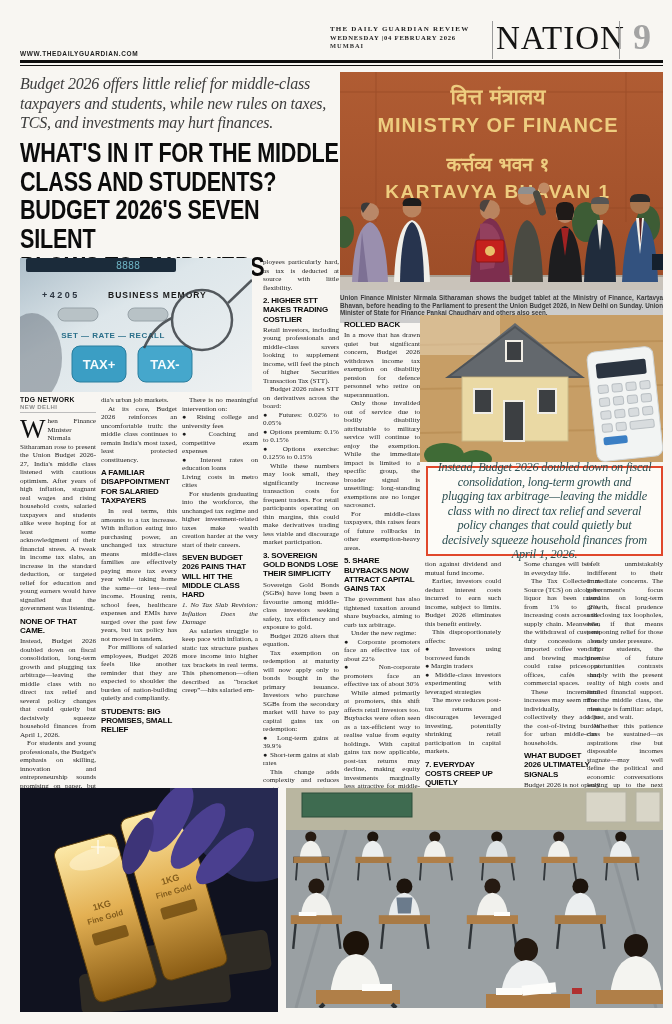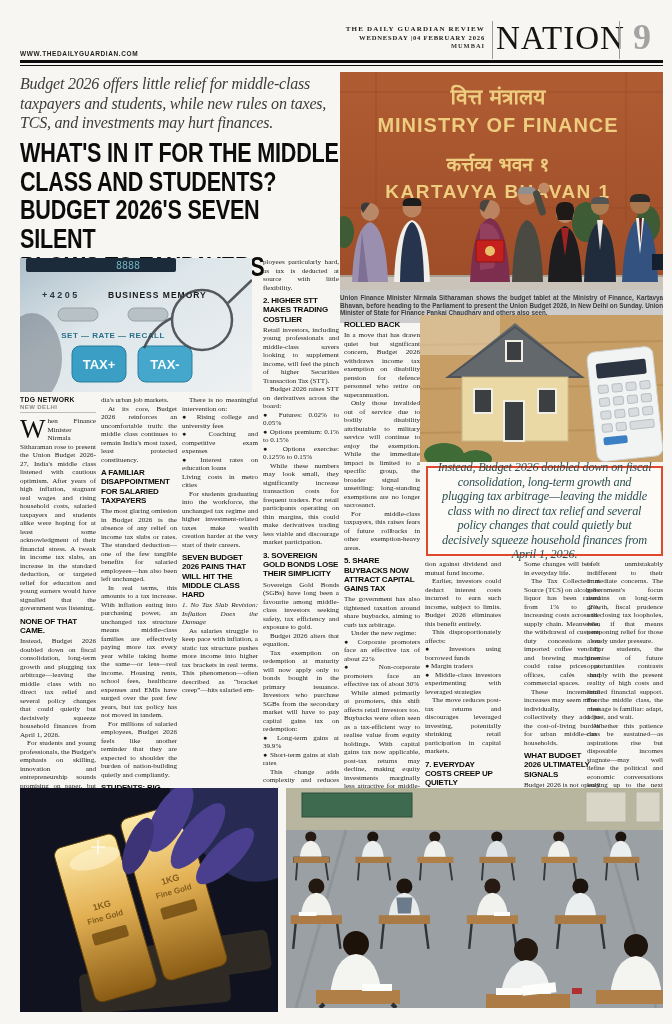--- a/index.html
+++ b/index.html
@@ -1,21 +1,21 @@
 <!DOCTYPE html>
 <html><head>
 <meta charset="utf-8">
 <style>
   html,body{margin:0;padding:0;background:#e9e7e2;}
   .page{position:relative;width:672px;height:1024px;margin:0 auto;background:#f8f6f2;overflow:hidden;
         font-family:"Liberation Serif",serif;color:#191919;}
   .abs{position:absolute;}
   
   .site-url{left:20px;top:50px;font:700 6.5px "Liberation Sans",sans-serif;letter-spacing:.6px;color:#222;}
-  .pub-info{left:330px;top:25px;width:155px;text-align:right;font-family:"Liberation Serif",serif;color:#222;}
+  .pub-info{left:330px;top:25px;width:155px;text-align:left;font-family:"Liberation Serif",serif;color:#222;}
   .pub-info .l1{font-size:7px;font-weight:700;letter-spacing:1.2px;}
   .pub-info .l2{font-size:6.6px;font-weight:700;letter-spacing:.8px;margin-top:1px;}
   .pub-info .l3{font-size:6.4px;font-weight:700;letter-spacing:1px;margin-top:1px;color:#333;}
   .vrule{width:1px;background:#9a9a9a;}
   .section-name{left:496px;top:20px;width:122px;text-align:right;
       font:400 33px/36px "Liberation Serif",serif;color:#141414;letter-spacing:1px;}
   .page-num{left:621px;top:17px;width:42px;text-align:center;font:700 36px/40px "Liberation Serif",serif;color:#a3a3a3;}
   .rule-thick{left:20px;top:60px;width:643px;height:3px;background:#0e0e0e;}
   .rule-thin{left:20px;top:65px;width:643px;height:1px;background:#0e0e0e;}
   
@@ -259,21 +259,20 @@
         <h3 class="sub">NONE OF THAT CAME.</h3>
         <p class="body ni">Instead, Budget 2026 doubled down on fiscal consolidation, long-term growth and plugging tax arbitrage—leaving the middle class with no direct tax relief and several policy changes that could quietly but decisively squeeze household finances from April 1, 2026.</p>
         <p class="body">For students and young professionals, the Budget's emphasis on skilling, innovation and entrepreneurship sounds promising on paper, but offers little immediate respite from rising tuition fees, education loans, and the high cost of entering In-</p>
       </div>
   </div>
   <div class="col" style="left:101px;top:396px;height:392px;">
       <div>
         <p class="body ni">dia's urban job markets.</p>
         <p class="body">At its core, Budget 2026 reinforces an uncomfortable truth: the middle class continues to remain India's most taxed, least protected constituency.</p>
         <h3 class="sub">A FAMILIAR DISAPPOINTMENT FOR SALARIED TAXPAYERS</h3>
-        <p class="body ni">The most glaring omission in Budget 2026 is the absence of any relief on income tax slabs or rates. The standard deduction—one of the few tangible benefits for salaried employees—has also been left unchanged.</p>
         <p class="body">In real terms, this amounts to a tax increase. With inflation eating into purchasing power, an unchanged tax structure means middle-class families are effectively paying more tax every year while taking home the same—or less—real income. Housing rents, school fees, healthcare expenses and EMIs have surged over the past few years, but tax policy has not moved in tandem.</p>
         <p class="body">For millions of salaried employees, Budget 2026 feels like another reminder that they are expected to shoulder the burden of nation-building quietly and compliantly.</p>
         <h3 class="sub">STUDENTS: BIG PROMISES, SMALL RELIEF</h3>
       </div>
     </div>
   <div class="col" style="left:182px;top:396px;height:392px;">
       <div>
         <p class="body">There is no meaningful intervention on:</p>
         <p class="body bullet">● Rising college and university fees</p>
         <p class="body bullet">● Coaching and competitive exam expenses</p>

